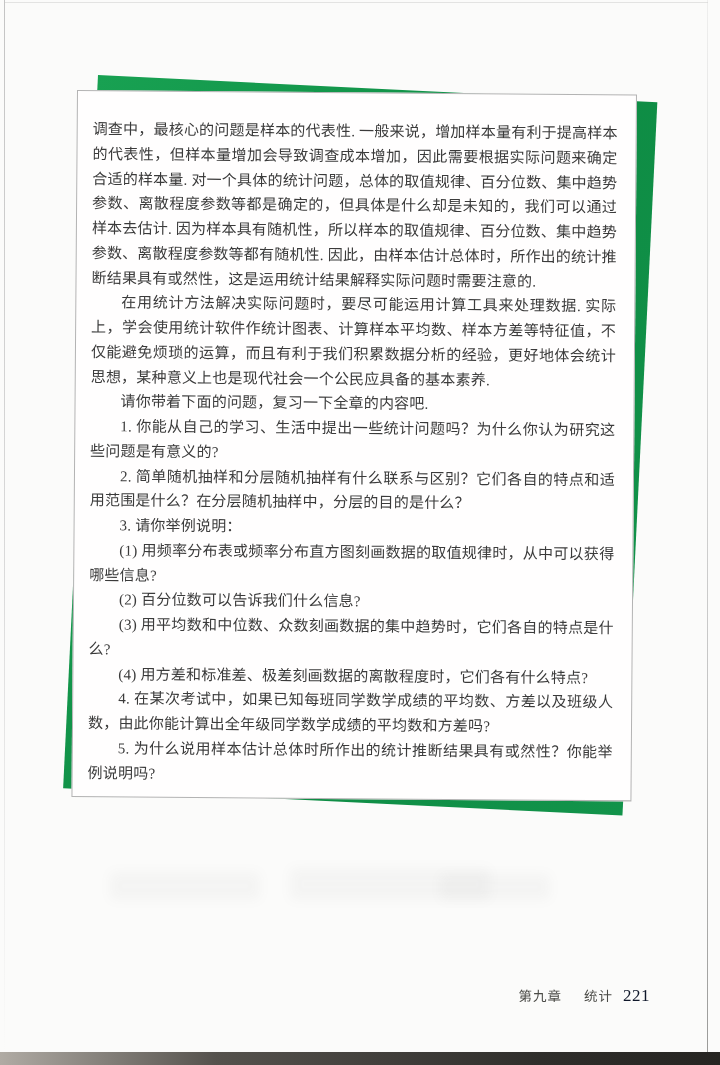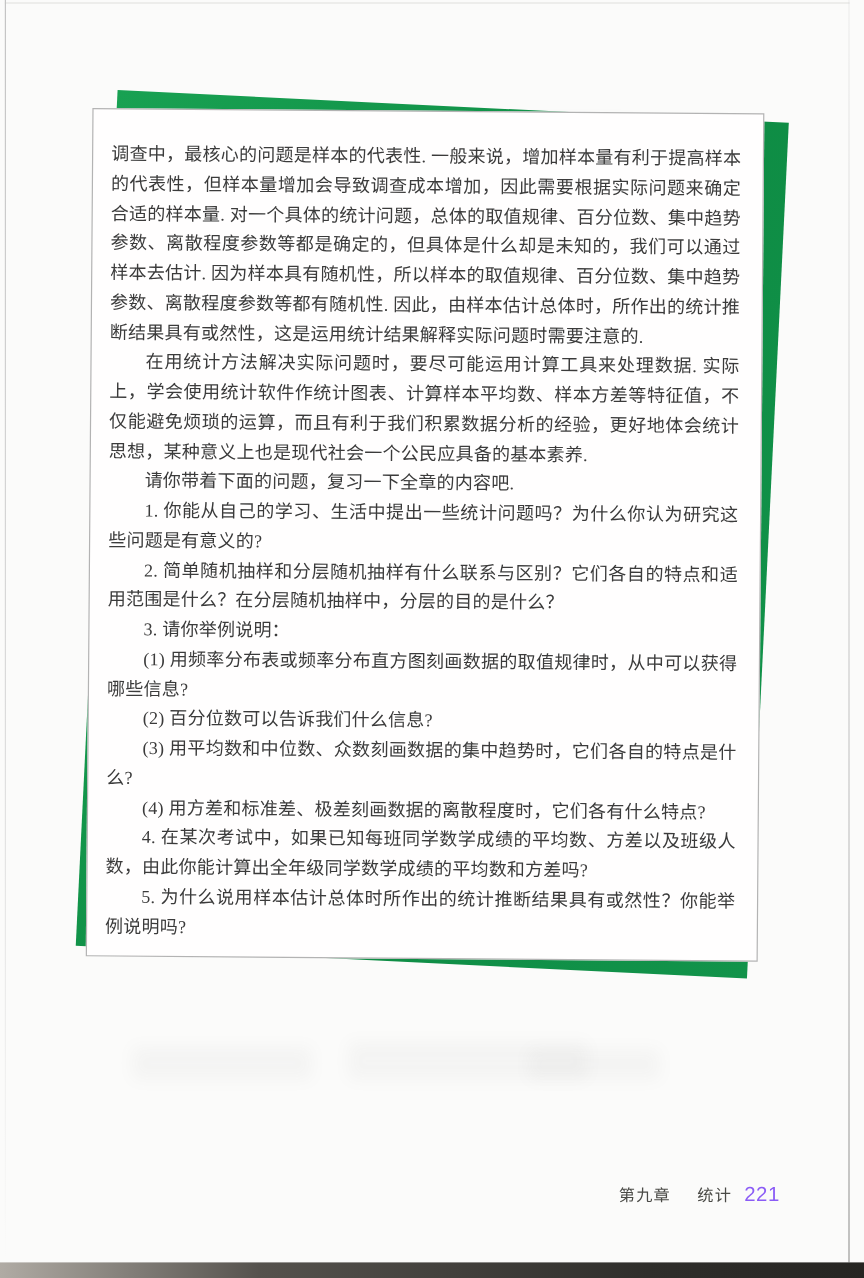--- a/index.html
+++ b/index.html
@@ -90,23 +90,23 @@
     top: 985px;
     right: 70px;
     white-space: nowrap;
     color: #4a4a46;
     font-size: 13.5px;
     letter-spacing: 1px;
   }
   .footer .chapter { margin-right: 22px; }
   .footer .section { margin-right: 10px; }
   .footer .page-num {
-    font-family: Liberation Sans, sans-serif;
+    font-family: Liberation Serif, serif;
     font-size: 17px;
-    color: #8b5cf6;
+    color: #0f172a;
     letter-spacing: 0.5px;
   }
 </style>
 </head>
 <body>
 
 <div class="scan-line-top"></div>
 <div class="scan-line-left"></div>
 <div class="scan-line-right"></div>
 <div class="scan-band-bottom"></div>

